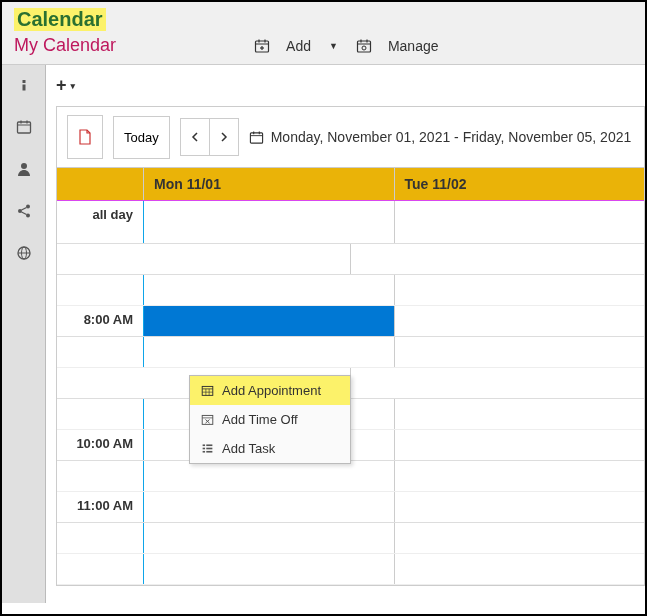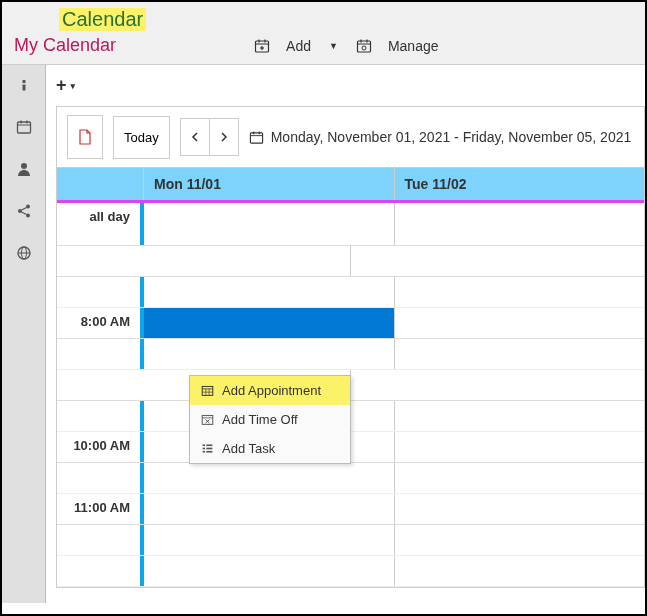--- a/index.html
+++ b/index.html
@@ -1,18 +1,18 @@
 <!DOCTYPE html>
 <html><head>
 <meta charset="utf-8">
 <style>
 * { box-sizing: border-box; margin: 0; padding: 0; }
 body { font-family: -apple-system, "Segoe UI", Arial, sans-serif; font-size: 13px; color: #333; background: #fff; width: 647px; height: 616px; border: 2px solid #000; position: relative; overflow: hidden; }
 .header-bar { background: #f0f0f0; padding: 6px 12px 8px; border-bottom: 1px solid #ccc; }
-.page-title { font-size: 20px; font-weight: normal; color: #2a7031; background: #fcf26a; display: inline-block; padding: 0 3px; margin-left: 45px; }
+.page-title { font-size: 20px; font-weight: bold; color: #2a7031; background: #fcf26a; display: inline-block; padding: 0 3px; }
 .sub-row { display: flex; align-items: center; gap: 18px; margin-top: 4px; }
 .sub-title { font-size: 18px; color: #be185d; }
 .top-actions { display: flex; gap: 18px; margin-left: 120px; align-items: center; }
 .top-btn { display: flex; align-items: center; gap: 16px; font-size: 14px; cursor: pointer; color: #333; }
 .icon-box { width: 16px; height: 16px; display: inline-flex; align-items: center; justify-content: center; }
 .caret { font-size: 9px; margin-left: 2px; }
 
 .content-wrap { display: flex; height: calc(100% - 74px); }
 .side-tabs { width: 44px; background: #e0e0e0; border-right: 1px solid #bbb; display: flex; flex-direction: column; align-items: center; padding-top: 10px; gap: 22px; }
 .side-tab { width: 20px; height: 20px; color: #555; cursor: pointer; display: flex; align-items: center; justify-content: center; }
@@ -22,29 +22,29 @@
 .plus-btn { font-size: 18px; font-weight: bold; cursor: pointer; display: inline-flex; align-items: center; gap: 2px; }
 
 .toolbar { display: flex; align-items: center; gap: 10px; padding: 8px 10px; border: 1px solid #ccc; background: #fff; }
 .tb-btn { border: 1px solid #ccc; background: #fff; padding: 13px 10px; font-size: 13px; cursor: pointer; display: inline-flex; align-items: center; justify-content: center; min-height: 28px; }
 .tb-nav { display: flex; }
 .tb-nav .tb-btn { border-radius: 0; }
 .tb-nav .tb-btn:first-child { border-right: none; }
 .date-range { display: flex; align-items: center; gap: 6px; font-size: 14px; }
 
 .grid { border: 1px solid #ccc; border-top: none; }
-.grid-header { display: flex; background: #7dd3fc; border-bottom: 3px solid #d946ef; }
+.grid-header { display: flex; background: #eab308; border-bottom: 1px solid #d946ef; }
 .time-col { width: 87px; border-right: 1px solid #ccc; }
 .day-col { flex: 1; border-right: 1px solid #ccc; padding: 8px 10px; font-weight: bold; font-size: 14px; }
 .day-col:last-child { border-right: none; }
 
 .grid-body { position: relative; }
 .row { display: flex; border-bottom: 1px solid #ddd; }
 .row.half { border-bottom: 1px solid #eee; }
-.time-cell { width: 87px; border-right: 4px solid #0ea5e9; text-align: right; padding: 6px 10px 0 0; font-weight: bold; font-size: 13px; height: 30px; }
+.time-cell { width: 87px; border-right: 1px solid #0ea5e9; text-align: right; padding: 6px 10px 0 0; font-weight: bold; font-size: 13px; height: 30px; }
 .time-cell.tall { height: 42px; }
 .slot { flex: 1; border-right: 1px solid #ccc; height: 30px; position: relative; }
 .slot:last-child { border-right: none; }
 .slot.tall { height: 42px; }
 
 .selected-slot { background: #0078d4; }
 
 .context-menu { position: absolute; left: 143px; top: 310px; width: 162px; background: #fafafa; border: 1px solid #bbb; box-shadow: 2px 2px 4px rgba(0,0,0,0.15); z-index: 10; }
 .ctx-item { padding: 7px 10px; display: flex; align-items: center; gap: 8px; font-size: 13px; cursor: pointer; }
 .ctx-item.hl { background: #fcf26a; }

